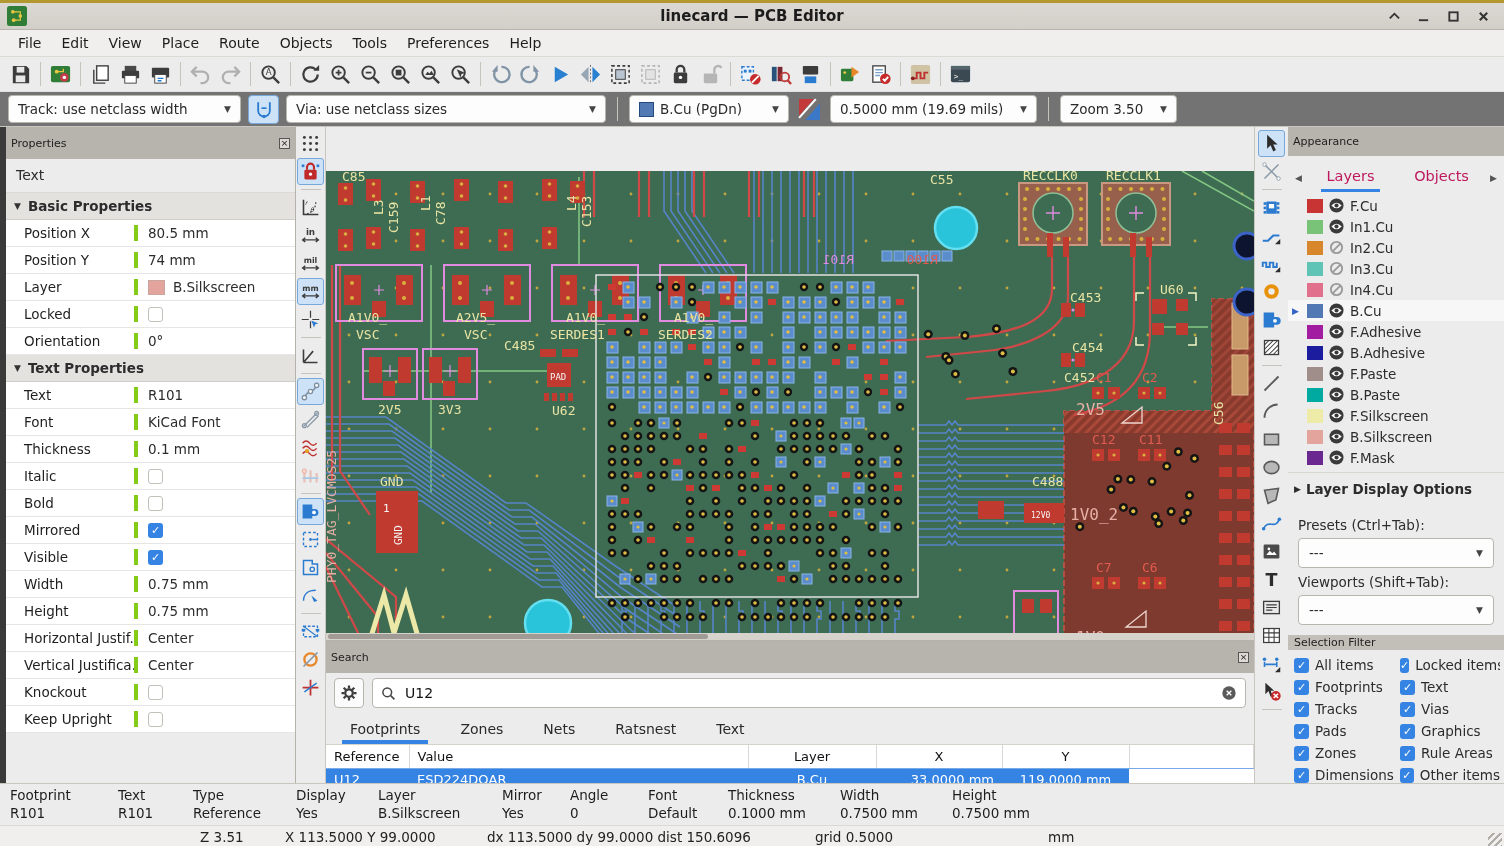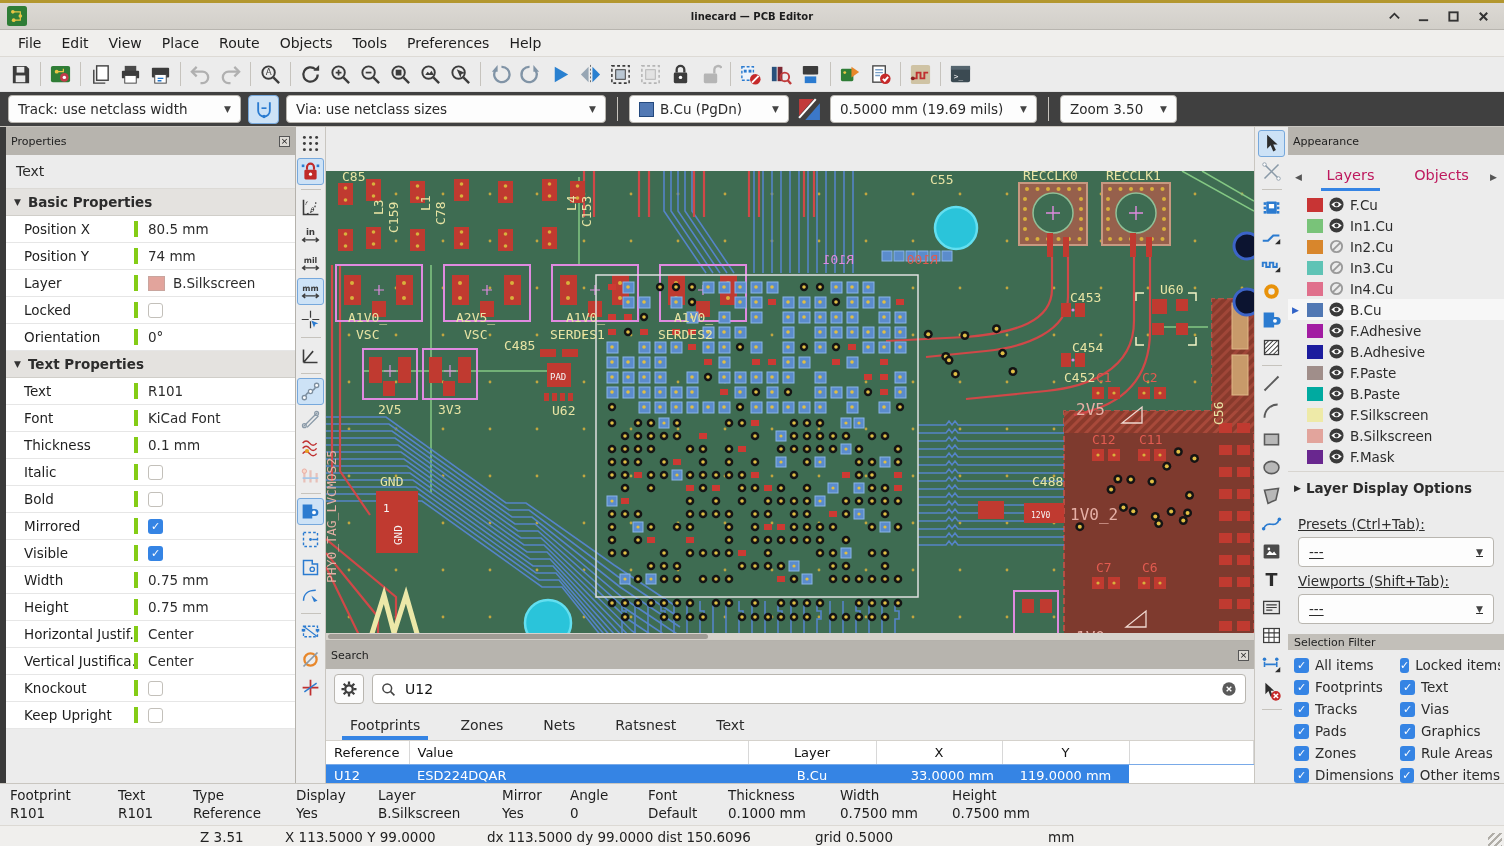--- a/index.html
+++ b/index.html
@@ -1,41 +1,41 @@
 <!DOCTYPE html>
 <html><head>
 <meta charset="utf-8">
 <style>
   html,body{margin:0;padding:0;background:#1a1a1a;}
   *{box-sizing:border-box;}
   #app{width:1504px;height:846px;background:#ececec;font-family:"DejaVu Sans","Liberation Sans",sans-serif;color:#2c2c2c;position:relative;overflow:hidden;border-top:3px solid #b3972f;}
   
   .titlebar{height:27px;background:linear-gradient(#dcd9d4,#d2cfc9);display:flex;align-items:center;position:relative;border-bottom:1px solid #b8b5af;}
   .titlebar .appicon{width:20px;height:20px;margin-left:7px;}
-  .titlebar .title{position:absolute;left:0;right:0;text-align:center;font-weight:bold;font-size:10px;color:#1c1c1c;}
+  .titlebar .title{position:absolute;left:0;right:0;text-align:center;font-weight:bold;font-size:15px;color:#1c1c1c;}
   .winctrls{margin-left:auto;display:flex;gap:16px;padding-right:14px;z-index:2;}
   .winctrls span{width:14px;height:14px;display:inline-flex;align-items:center;justify-content:center;cursor:pointer;}
   
   .menubar{height:27px;background:#f0efed;display:flex;align-items:center;padding-left:8px;border-bottom:1px solid #dddad5;}
   .menubar .mi{padding:3px 10px;font-size:14px;color:#1d1d1d;border-radius:3px;cursor:default;}
   
   .toolbar{height:35px;background:#ececec;display:flex;align-items:center;padding-left:6px;gap:1px;border-bottom:1px solid #e0e0e0;}
   .tbtn{width:29px;height:29px;display:flex;align-items:center;justify-content:center;border-radius:3px;}
   .tbtn svg{width:23px;height:23px;}
   .tsep{width:1px;height:24px;background:#c6c3bd;margin:0 4px;}
-  .ctrlrow{height:35px;background:#404040;display:flex;align-items:center;gap:7px;padding-left:8px;border-bottom:1px solid #c9c6c0;}
+  .ctrlrow{height:35px;background:#737373;display:flex;align-items:center;gap:7px;padding-left:8px;border-bottom:1px solid #c9c6c0;}
   .dd{display:flex;align-items:center;background:#fdfdfd;border:1px solid #b9b6b0;border-radius:4px;height:28px;padding:0 9px;font-size:13.5px;color:#2a2a2a;cursor:default;}
   .dd .arr{margin-left:auto;font-size:9px;color:#444;padding-left:12px;}
   .sq{width:15px;height:15px;background:#5279b4;border:1px solid #24497e;display:inline-block;margin-right:6px;}
   .togglebtn{width:31px;height:29px;border:1px solid #76a8dc;background:#cde2f6;border-radius:4px;display:flex;align-items:center;justify-content:center;}
   .pairbtn{width:27px;height:27px;display:flex;align-items:center;justify-content:center;}
   
   .main{display:flex;height:656px;}
   .props{width:296px;background:#ececec;border-left:6px solid #3a3a3a;border-right:1px solid #b5b2ac;display:flex;flex-direction:column;}
-  .panelhead{height:16px;background:#b7b4ae;display:flex;align-items:center;font-size:11px;padding:14px 5px;color:#222;text-align:right;}
+  .panelhead{height:32px;background:#b7b4ae;display:flex;align-items:center;font-size:11px;padding:2px 5px;color:#222;text-align:right;}
   .phclose{margin-left:auto;width:11px;height:11px;border:1px solid #555;display:flex;align-items:center;justify-content:center;font-size:9px;line-height:9px;background:#dedbd6;cursor:pointer;}
   .props .subtitle{padding:8px 10px 9px;font-size:14px;border-bottom:1px solid #dcdad6;}
   .sect{display:flex;align-items:center;background:#e4e2df;font-weight:bold;font-size:13.5px;padding:5px 8px;gap:7px;border-bottom:1px solid #d0cec9;}
   .sect .tri{font-size:9px;color:#333;}
   .prow{display:flex;height:27px;align-items:center;background:#fff;border-bottom:1px solid #e6e6e6;font-size:13.5px;}
   .prow .pl{width:132px;padding-left:18px;color:#1e1e1e;white-space:nowrap;overflow:hidden;border-right:4px solid #84cc16;}
   .prow .pv{flex:1;padding-left:10px;display:flex;align-items:center;gap:8px;}
   .swatch{width:17px;height:15px;display:inline-block;border:1px solid #c9a59e;}
   .cbx{width:15px;height:15px;border-radius:3px;display:inline-flex;align-items:center;justify-content:center;}
   .cbx.off{background:#fff;border:1px solid #c3c0ba;}
@@ -72,21 +72,21 @@
   .atab{flex:1;text-align:center;padding:4px 0 8px;position:relative;color:#be185d;cursor:pointer;}
   .atab.active::after{content:"";position:absolute;left:16px;right:16px;bottom:0;height:3px;background:#3584e4;}
   .achev{color:#555;font-size:9px;padding:0 3px;}
   .layers{margin-top:3px;}
   .lrow{display:flex;align-items:center;height:21px;padding-left:4px;gap:6px;font-size:13.5px;position:relative;}
   .lrow.sel{background:#f7f7f7;}
   .lrow .selarrow{width:9px;color:#3264c8;font-size:9px;}
   .lsw{width:16px;height:14px;display:inline-block;}
   .ldo{display:flex;align-items:center;gap:5px;font-size:13.5px;font-weight:bold;padding:8px 6px;border-top:1px solid #d8d5d0;margin-top:4px;}
   .ldo .tri{font-size:9px;}
-  .pblock{padding:6px 10px 0;text-decoration:underline;}
+  .pblock{padding:6px 10px 0;}
   .plabel{font-size:13.5px;margin:6px 0 5px;}
   .pdd{height:30px;background:#fdfdfd;border:1px solid #b9b6b0;border-radius:4px;display:flex;align-items:center;padding:0 10px;font-size:13.5px;}
   .pdd .arr{margin-left:auto;font-size:9px;color:#444;}
   .filterhead{height:16px;background:#c2bfb9;display:flex;align-items:center;font-size:11px;padding:0 6px;color:#222;margin-top:10px;}
   .fgrid{display:grid;grid-template-columns:106px 1fr;padding:7px 4px 0 6px;row-gap:6px;font-size:13.5px;}
   .fitem{display:flex;align-items:center;gap:6px;white-space:nowrap;overflow:hidden;}
   
   .infobar{height:42px;background:#ececec;border-top:1px solid #c9c6c0;position:relative;font-size:13.5px;}
   .ifield{position:absolute;top:3px;}
   .ifield .l{color:#1d1d1d;}

